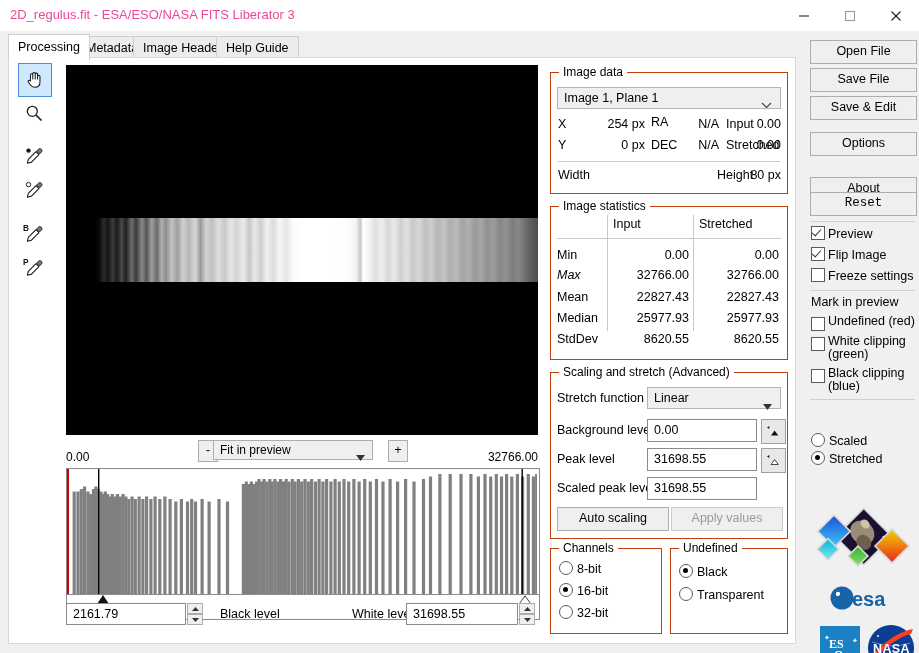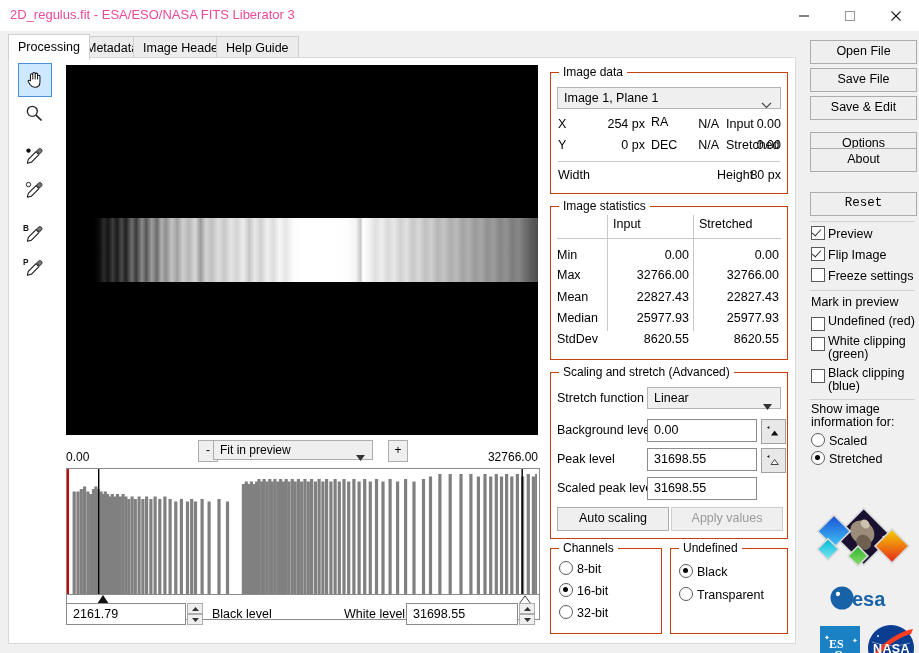--- a/index.html
+++ b/index.html
@@ -51,21 +51,21 @@
   .histplot{position:absolute;left:0;top:0;width:100%;height:125px;overflow:hidden;}
   .histslider{position:absolute;left:0;bottom:0;width:100%;height:24px;border-top:1px solid #8b8b8b;background:#fff;}
 
   
   .lvlrow{position:absolute;left:66px;top:603px;width:472px;height:26px;}
   .numfield{position:absolute;height:22px;background:#fff;border:1px solid #8b8b8b;font-size:12.5px;
             line-height:21px;padding-left:6px;box-sizing:border-box;}
   .spin{position:absolute;width:16px;height:22px;}
   .spinb{width:16px;height:11px;background:#efefef;border:1px solid #adadad;box-sizing:border-box;
          display:flex;align-items:center;justify-content:center;}
-  .lbl{position:absolute;font-size:12.5px;line-height:22px;}
+  .lbl{position:absolute;font-size:12.5px;line-height:22px;margin-left:8px;}
 
   
   .group{position:absolute;border:1px solid #c2410c;background:#fff;}
   .glabel{position:absolute;top:-8px;left:8px;background:#fff;padding:0 4px;font-size:12px;color:#000;}
 
   .combo{position:absolute;background:#efefef;border:1px solid #b4b4b4;font-size:12.5px;
          box-sizing:border-box;padding-left:6px;}
   .combo .arr2{position:absolute;right:8px;}
 
   .kv{position:absolute;font-size:12.5px;white-space:nowrap;}
@@ -472,21 +472,21 @@
     <div class="kv" style="left:62px;top:10px;">Input</div>
     <div class="kv" style="left:148px;top:10px;">Stretched</div>
     <div class="sep" style="left:6px;top:31px;width:224px;height:1px;"></div>
     <div class="sep" style="left:56px;top:8px;width:1px;height:116px;"></div>
     <div class="sep" style="left:142px;top:8px;width:1px;height:116px;"></div>
 
     <div class="kv" style="left:6px;top:41px;">Min</div>
     <div class="kv r" style="left:60px;top:41px;width:78px;">0.00</div>
     <div class="kv r" style="left:146px;top:41px;width:82px;">0.00</div>
 
-    <div class="kv" style="left:6px;top:61px;">Max</div>
+    <div class="kv" style="left:6px;top:61px;font-style:italic;">Max</div>
     <div class="kv r" style="left:60px;top:61px;width:78px;">32766.00</div>
     <div class="kv r" style="left:146px;top:61px;width:82px;">32766.00</div>
 
     <div class="kv" style="left:6px;top:83px;">Mean</div>
     <div class="kv r" style="left:60px;top:83px;width:78px;">22827.43</div>
     <div class="kv r" style="left:146px;top:83px;width:82px;">22827.43</div>
 
     <div class="kv" style="left:6px;top:104px;">Median</div>
     <div class="kv r" style="left:60px;top:104px;width:78px;">25977.93</div>
     <div class="kv r" style="left:146px;top:104px;width:82px;">25977.93</div>
@@ -555,21 +555,21 @@
     <div class="radio" style="left:8px;top:38px;">
       <span class="rc"></span><span>Transparent</span>
     </div>
   </div>
 
   <div class="rail">
     <div class="rbtn" style="top:8px;">Open File</div>
     <div class="rbtn" style="top:36px;">Save File</div>
     <div class="rbtn" style="top:64px;">Save &amp; Edit</div>
     <div class="rbtn" style="top:100px;">Options</div>
-    <div class="rbtn" style="top:116px;">About</div>
+    <div class="rbtn" style="top:145px;">About</div>
     <div class="rbtn" style="top:160px;font-family:Liberation Mono, monospace;">Reset</div>
 
     <div class="rsep" style="top:189px;"></div>
 
     <div class="chk" style="top:194px;">
       <span class="cb on"></span><span>Preview</span>
     </div>
     <div class="chk" style="top:215px;">
       <span class="cb on"></span><span>Flip Image</span>
     </div>
@@ -589,21 +589,20 @@
       <span class="cb"></span>
         <span class="t">White clipping (green)</span>
     </div>
     <div class="chk2" style="top:335px;">
       <span class="cb"></span>
         <span class="t">Black clipping (blue)</span>
     </div>
 
     <div class="rsep" style="top:367px;"></div>
 
-    <div class="rtext" style="top:371px;width:100px;line-height:13px;">Show image information for:</div>
 
     <div class="radio" style="left:9px;top:401px;">
       <span class="rc"></span><span>Scaled</span>
     </div>
     <div class="radio" style="left:9px;top:419px;">
       <span class="rc on"></span><span>Stretched</span>
     </div>
 
     <div class="logos">
       <svg width="108" height="185" viewBox="0 0 108 185">

